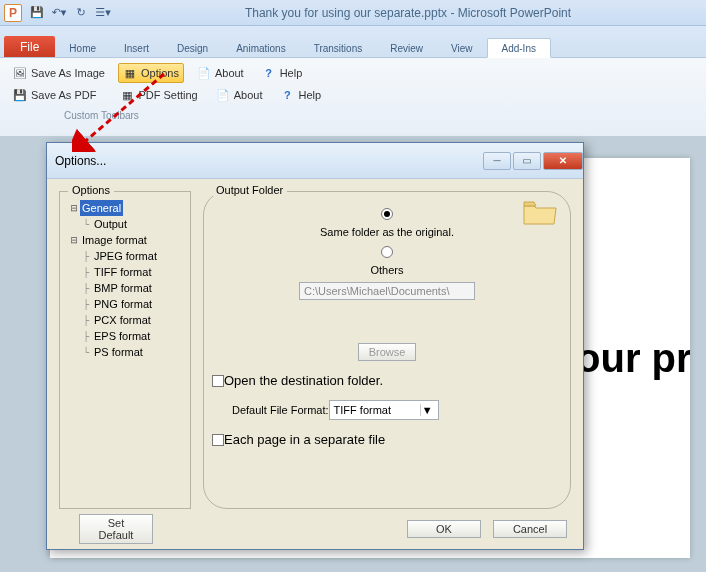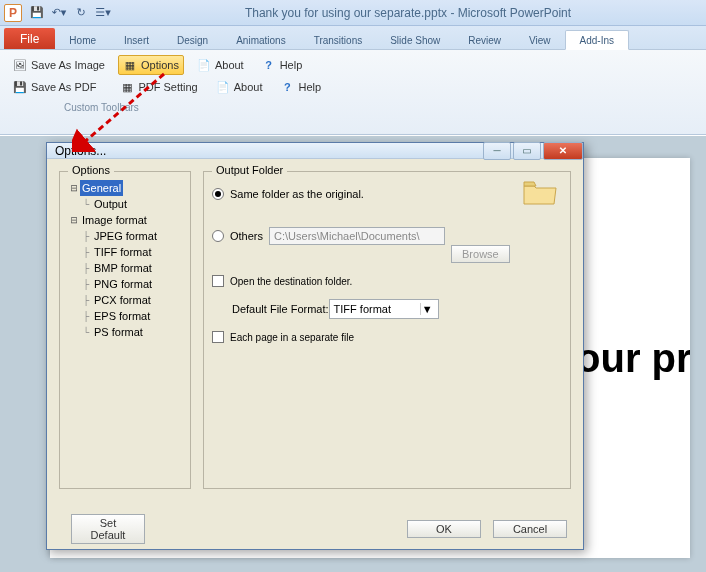--- a/index.html
+++ b/index.html
@@ -5,79 +5,79 @@
 * { box-sizing: border-box; margin: 0; padding: 0; font-family: "Segoe UI", Tahoma, sans-serif; }
 body { background: #fff; width: 706px; height: 572px; overflow: hidden; position: relative; }
 
 
 .titlebar { height: 26px; background: linear-gradient(#d9e6f7, #c9ddf3); display: flex; align-items: center; padding: 0 4px; border-bottom: 1px solid #a8c0de; }
 .app-icon { width: 18px; height: 18px; background: #fff; border: 1px solid #d68b3a; border-radius: 2px; display: flex; align-items: center; justify-content: center; color: #d8673c; font-weight: bold; font-size: 12px; margin-right: 4px; }
 .qat-btn { width: 18px; height: 18px; display: flex; align-items: center; justify-content: center; margin: 0 2px; color: #3b5a82; font-size: 11px; cursor: pointer; }
 .title-center { flex: 1; text-align: center; color: #4a6a8a; font-size: 12px; white-space: nowrap; overflow: hidden; }
 
 
-.ribbon-tabs { height: 24px; background: linear-gradient(#dbe8f7, #d0e1f3); display: flex; align-items: flex-end; border-bottom: 1px solid #b6c8dc; }
+.ribbon-tabs { height: 32px; background: linear-gradient(#dbe8f7, #d0e1f3); display: flex; align-items: flex-end; border-bottom: 1px solid #b6c8dc; }
 .file-tab { background: linear-gradient(#e8563e, #c83a22); color: #fff; font-size: 12px; padding: 4px 16px 3px; border-radius: 2px 2px 0 0; margin-left: 4px; cursor: pointer; }
 .rtab { color: #3e5d7e; font-size: 10px; padding: 4px 14px 3px; cursor: pointer; }
 .rtab.active { background: #fff; border: 1px solid #b6c8dc; border-bottom: 1px solid #fff; border-radius: 2px 2px 0 0; margin-bottom: -1px; }
 
 
 .ribbon-body { height: 85px; background: linear-gradient(#f5f8fb, #e6eef7); border-bottom: 1px solid #b6c8dc; padding: 4px 8px; }
 .rb-row { display: flex; align-items: center; gap: 8px; height: 22px; }
 .rb-btn { display: flex; align-items: center; gap: 4px; font-size: 11px; color: #333; padding: 2px 4px; cursor: pointer; border: 1px solid transparent; border-radius: 2px; }
 .rb-btn.highlight { background: linear-gradient(#ffe89b, #ffcf4a); border: 1px solid #d7a52d; }
 .rb-icon { width: 14px; height: 14px; display: inline-flex; align-items: center; justify-content: center; font-size: 11px; }
 .rb-grouplabel { font-size: 10px; color: #7b8ea3; margin-top: 4px; margin-left: 56px; }
 
 
 .slide-area { position: absolute; top: 136px; left: 0; right: 0; bottom: 0; background: #bfced8; }
 .slide-canvas { position: absolute; top: 22px; left: 50px; width: 640px; height: 400px; background: #fff; box-shadow: 0 0 6px rgba(0,0,0,.2); display: flex; align-items: center; justify-content: flex-end; padding-right: 0; overflow: hidden; }
 .slide-text { font-size: 40px; font-weight: bold; color: #000; white-space: nowrap; margin-right: -26px; }
 
 
 .dialog { position: absolute; left: 46px; top: 142px; width: 538px; height: 408px; background: #ece9d8; border: 1px solid #5a7ba8; box-shadow: 3px 3px 10px rgba(0,0,0,.35); }
-.dlg-title { height: 16px; background: linear-gradient(#e9f2fb, #cfe1f3); display: flex; align-items: center; justify-content: space-between; padding: 0 0 0 8px; border-bottom: 1px solid #b6c8dc; text-align: right; }
+.dlg-title { height: 36px; background: linear-gradient(#e9f2fb, #cfe1f3); display: flex; align-items: center; justify-content: space-between; padding: 0 0 0 8px; border-bottom: 1px solid #b6c8dc; text-align: right; }
 .dlg-title-text { font-size: 12px; color: #000; }
 .winbtns { display: flex; }
 .winbtn { width: 28px; height: 18px; margin-left: 2px; display: flex; align-items: center; justify-content: center; border: 1px solid #9bb3cd; border-radius: 2px; font-size: 10px; cursor: pointer; }
 .winbtn.min,.winbtn.max { background: linear-gradient(#eaf2fb, #cddff1); color: #466; }
 .winbtn.close { background: linear-gradient(#e9735a, #c33b20); color: #fff; width: 40px; font-weight: bold; }
 
 .dlg-body { display: flex; padding: 12px; gap: 12px; height: calc(100% - 24px - 40px); }
 .fieldset { border: 1px solid #b8b4a4; padding: 8px; font-size: 11px; position: relative; background: #ece9d8; }
 .fieldset-legend { position: absolute; top: -8px; left: 8px; background: #ece9d8; padding: 0 4px; font-size: 11px; }
 .fs-left { width: 132px; height: 100%; }
-.fs-right { flex: 1; height: 100%; position: relative; }
+.fs-right { flex: 1; height: 100%; position: relative; border-radius: 24px; }
 
 
 .tree { font-size: 11px; line-height: 16px; color: #000; }
 .tree-item { display: flex; align-items: center; white-space: nowrap; cursor: pointer; }
 .tree-glyph { width: 12px; text-align: center; color: #555; font-size: 9px; }
 .tree-dotted { width: 12px; text-align: center; color: #888; font-size: 9px; }
 .tree-label { padding: 0 2px; }
 .tree-label.selected { background: #316ac5; color: #fff; }
 .tree-children { padding-left: 12px; }
 
 
-.radio-row { display: flex; align-items: center; gap: 6px; font-size: 11px; margin: 8px 0; }
+.radio-row { display: flex; align-items: center; gap: 6px; font-size: 11px; margin: 8px 0; flex-direction: column; }
 .radio-dot { width: 12px; height: 12px; border: 1px solid #777; border-radius: 50%; display: inline-flex; align-items: center; justify-content: center; background: #fff; }
 .radio-dot .fill { width: 6px; height: 6px; background: #000; border-radius: 50%; }
 .text-input { border: 1px solid #a5acb2; background: #f4f4f4; color: #888; font-size: 11px; padding: 1px 4px; height: 18px; width: 176px; }
 .btn { border: 1px solid #a5acb2; background: linear-gradient(#fefefe, #e7e7e0); font-size: 11px; padding: 2px 10px; cursor: pointer; color: #333; }
 .btn.disabled { color: #999; margin-top: 37px; }
-.check-row { display: flex; align-items: center; gap: 6px; font-size: 10px; margin: 12px 0; }
+.check-row { display: flex; align-items: center; gap: 0; font-size: 13px; margin: 12px 0; }
 .checkbox { width: 12px; height: 12px; border: 1px solid #777; background: #fff; }
 .label-row { display: flex; align-items: center; gap: 0; font-size: 11px; margin: 8px 0 12px 20px; }
 .combo { border: 1px solid #a5acb2; background: #fff; font-size: 11px; padding: 1px 4px; height: 20px; width: 110px; display: flex; align-items: center; justify-content: space-between; }
 .combo-arrow { width: 14px; text-align: center; border-left: 1px solid #ccc; }
 .folder-icon-big { position: absolute; right: 12px; top: 6px; width: 36px; height: 30px; }
 .folder-icon-big svg { width: 100%; height: 100%; }
 
 
-.dlg-footer { position: absolute; left: 8px; right: 0; bottom: 0; height: 40px; display: flex; align-items: center; padding: 0 16px; gap: 12px; }
+.dlg-footer { position: absolute; left: 16px; right: 0; bottom: 0; height: 40px; display: flex; align-items: center; padding: 0 16px; gap: 12px; }
 .dlg-footer .spacer { flex: 1; }
 .btn-wide { width: 74px; text-align: center; }
 
 
 .anno-arrow { position: absolute; left: 72px; top: 70px; width: 100px; height: 82px; pointer-events: none; z-index: 50; }
 </style>
 </head>
 <body>
 
 <div class="titlebar">
@@ -89,21 +89,20 @@
   <div class="title-center">Thank you for using our separate.pptx - Microsoft PowerPoint</div>
 </div>
 
 <div class="ribbon-tabs">
   <div class="file-tab">File</div>
   <div class="rtab">Home</div>
   <div class="rtab">Insert</div>
   <div class="rtab">Design</div>
   <div class="rtab">Animations</div>
   <div class="rtab">Transitions</div>
-  <div class="rtab">Slide Show</div>
   <div class="rtab">Review</div>
   <div class="rtab">View</div>
   <div class="rtab active">Add-Ins</div>
 </div>
 
 <div class="ribbon-body">
   <div class="rb-row">
     <div class="rb-btn">
       <span class="rb-icon">🖼</span>
       <span>Save As Image</span>

